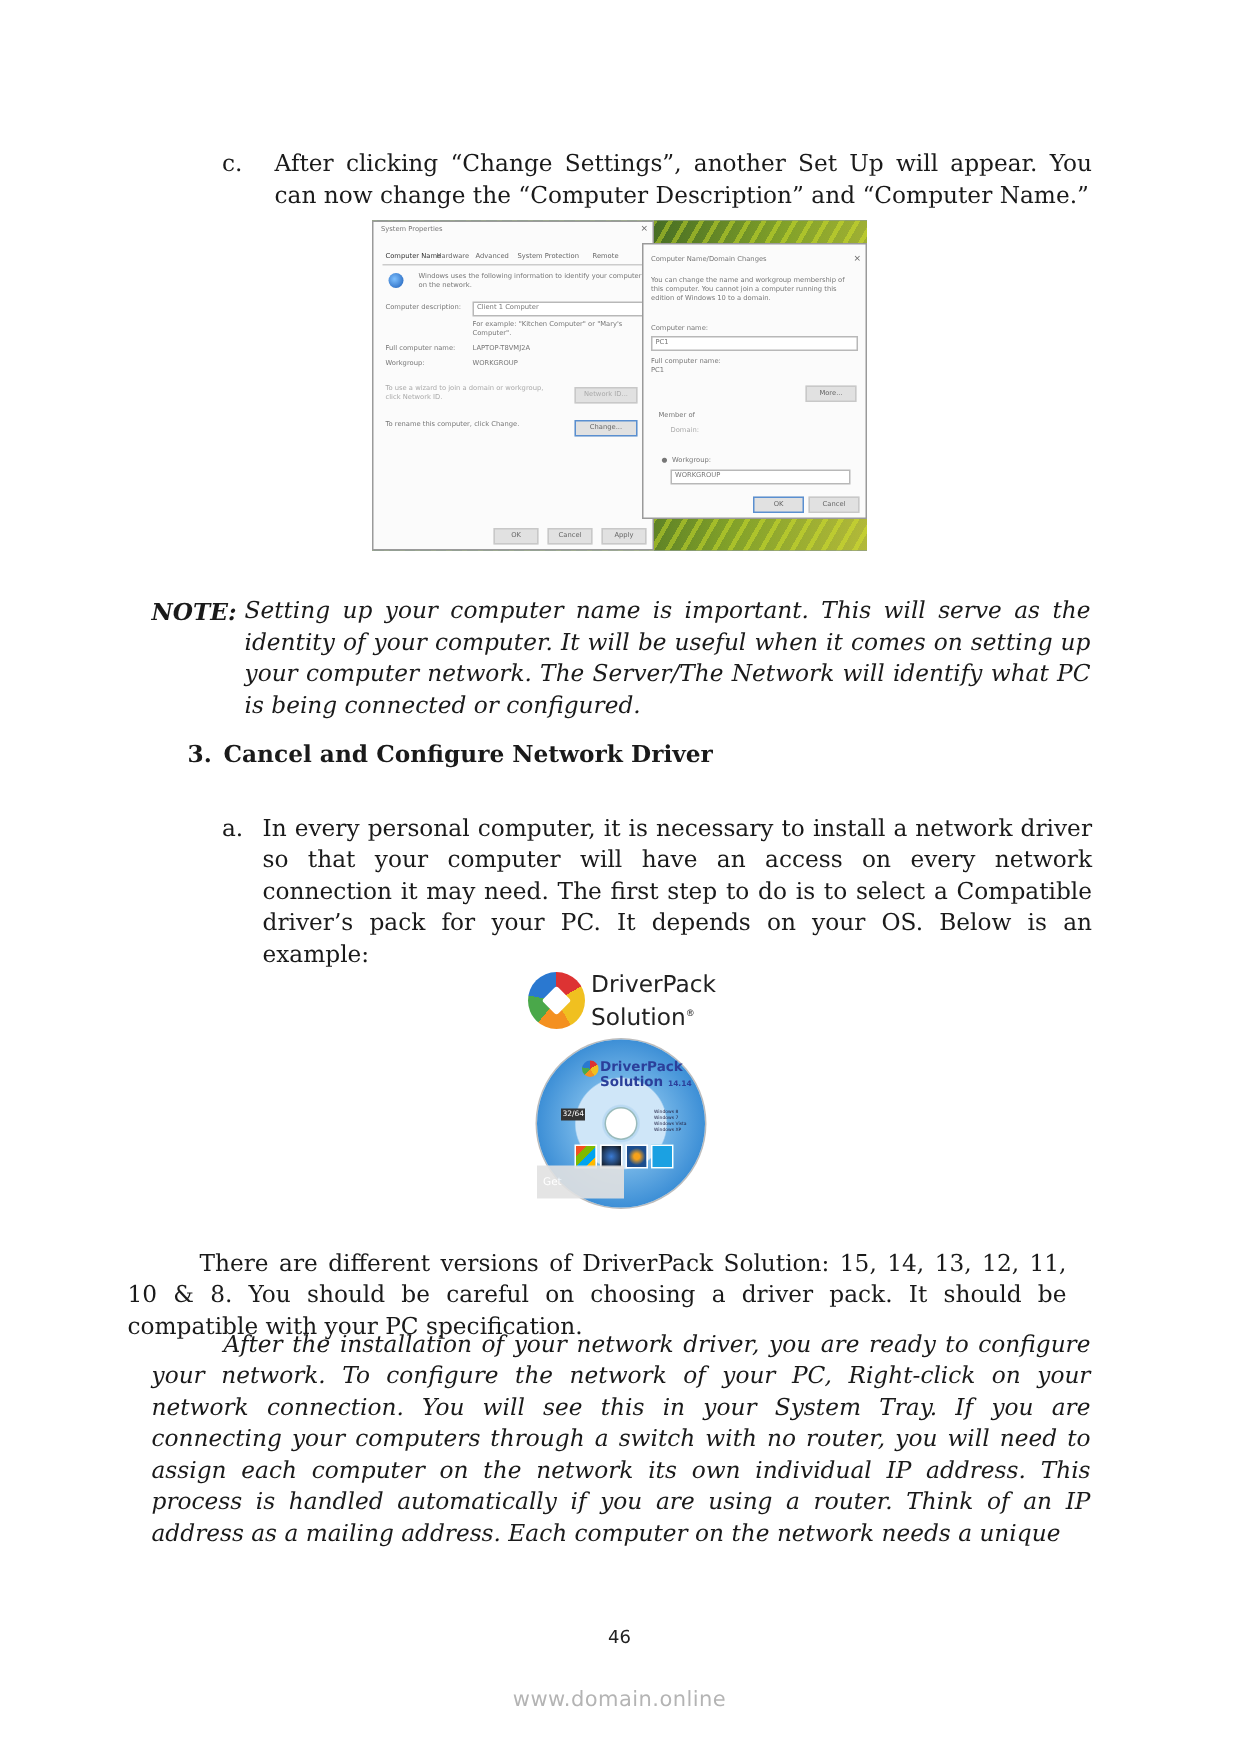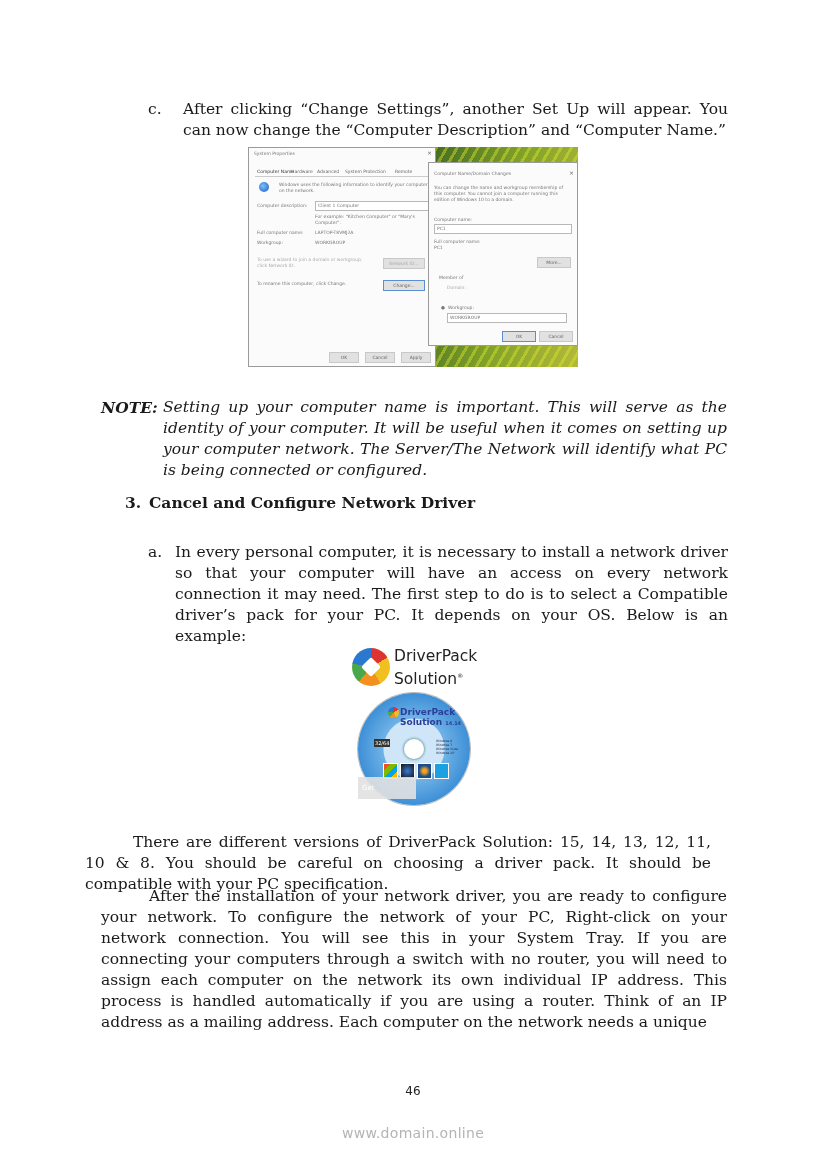--- a/index.html
+++ b/index.html
@@ -1,20 +1,20 @@
 <!DOCTYPE html>
 <html><head>
 <meta charset="utf-8">
 <style>
   html, body { margin: 0; padding: 0; background: #ffffff; }
   body { width: 826px; height: 1169px; position: relative; overflow: hidden;
          font-family: "DejaVu Serif", "Liberation Serif", serif; color: #1a1a1a; }
   .p { position: absolute; font-size: 15.5px; line-height: 21px; }
   .just { text-align: justify; text-align-last: left; }
-  .justfull { text-align: justify; }
+  .justfull { text-align: justify; font-style: italic; }
   .marker { position: absolute; }
 
   
   #step-c { left: 148px; top: 99px; width: 580px; }
   #step-c .txt { margin-left: 35px; display: block; }
 
   
   #screenshot { position: absolute; left: 248px; top: 147px; width: 330px; height: 220px;
                 background: #1d3b1e; overflow: hidden; }
   .wallpaper { position: absolute; inset: 0;

